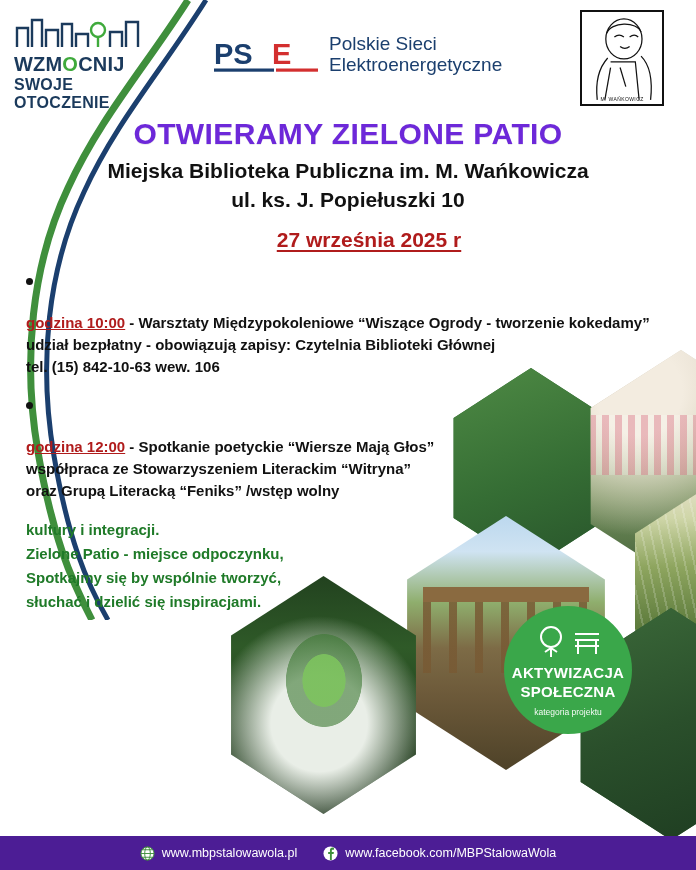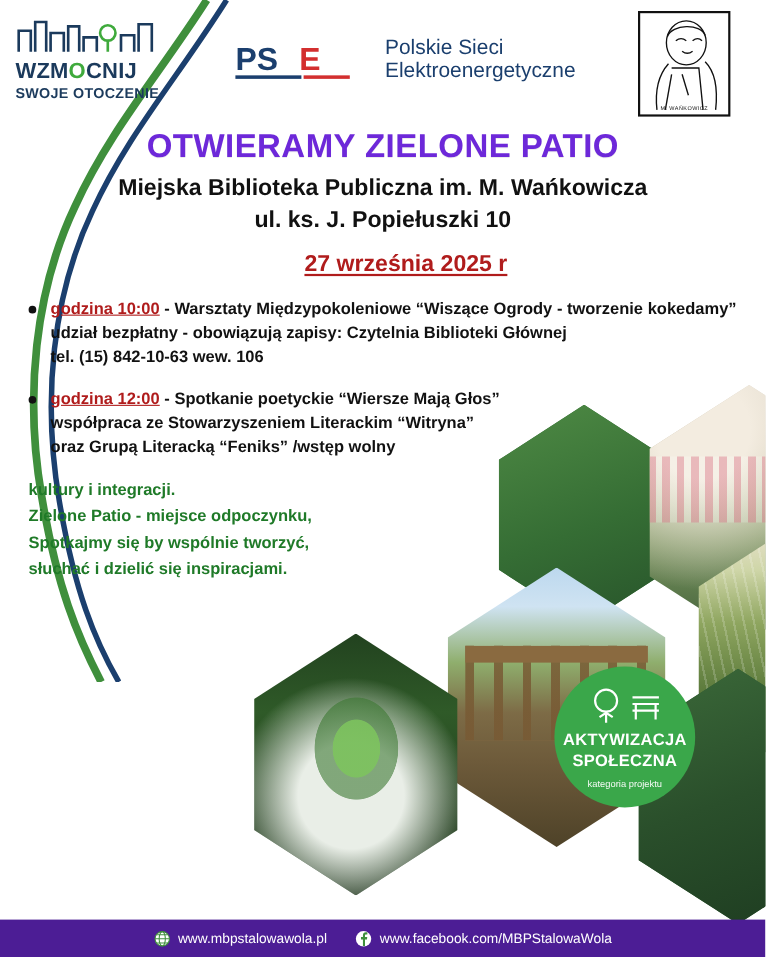--- a/index.html
+++ b/index.html
@@ -21,24 +21,24 @@
 
   .logo-wzmocnij { position:absolute; left:14px; top:14px; width:150px; height:74px; }
   .logo-wzmocnij .skyline { width:132px; height:34px; }
   .logo-wzmocnij .wz-line1 {
     font-family:"Liberation Sans", sans-serif;
     font-weight:bold; font-size:20px; letter-spacing:0.2px; color:#1b3a5c;
     line-height:20px; margin-top:2px;
   }
   .logo-wzmocnij .wz-line1 .accent { color:#3faa3c; }
   .logo-wzmocnij .wz-line2 {
-    font-weight:bold; font-size:13px; color:#1b3a5c; letter-spacing:0.3px; margin-top:2px;
-  }
-
-  .logo-pse { position:absolute; left:212px; top:33px; display:flex; align-items:center; gap:28px; }
+    font-weight:bold; font-size:16px; color:#1b3a5c; letter-spacing:0.3px; margin-top:2px;
+  }
+
+  .logo-pse { position:absolute; left:212px; top:33px; display:flex; align-items:center; gap:7px; }
   .pse-mark { width:110px; height:38px; }
   .pse-text { font-weight:normal; font-size:19px; color:#1b3f6e; line-height:21px; }
 
   .logo-portrait { position:absolute; right:32px; top:10px; width:84px; height:96px; border:2px solid #111; background:#fff; }
   .portrait-caption { position:absolute; bottom:2px; width:100%; text-align:center; font-size:5px; letter-spacing:0.4px; color:#111; }
 
   
   .title-block { position:relative; z-index:3; text-align:center; margin-top:8px; }
   .title-1 {
     color:#6d28d9; font-weight:bold; font-size:30px; letter-spacing:0.4px; line-height:32px;
@@ -50,21 +50,21 @@
   .subtitle {
     color:#111; font-weight:bold; font-size:21px; line-height:29px; margin-top:6px;
   }
   .date-line {
     margin-top:14px; font-weight:bold; font-size:21px; color:#b01c1c;
     text-decoration: underline; text-underline-offset: 3px; padding-left: 42px;
   }
 
   
   .program { position:relative; z-index:3; margin:18px 22px 0 26px; }
-  .item { display:flex; gap:10px; margin-bottom:16px; }
+  .item { display:flex; gap:27px; margin-bottom:16px;flex-direction:column; }
   .bullet { width:10px; flex:0 0 10px; padding-top:8px; }
   .bullet i { display:block; width:7px; height:7px; border-radius:50%; background:#111; }
   .item-body { font-size:15px; line-height:22px; color:#111; font-weight:bold; }
   .item-body .time { color:#b01c1c; text-decoration:underline; }
   .item-body .l { display:block; }
 
   
   .closing { position:relative; z-index:3; margin:14px 0 0 26px; width:300px;
     font-size:15px; line-height:24px; font-weight:bold; color:#1f7a28; }
   .closing span { display:block; }

